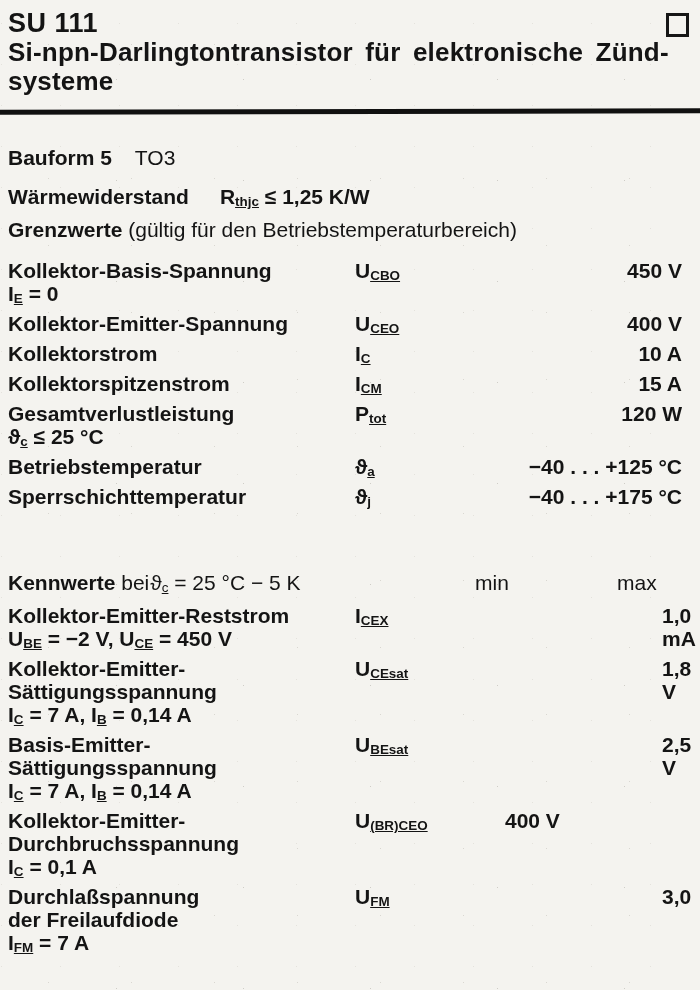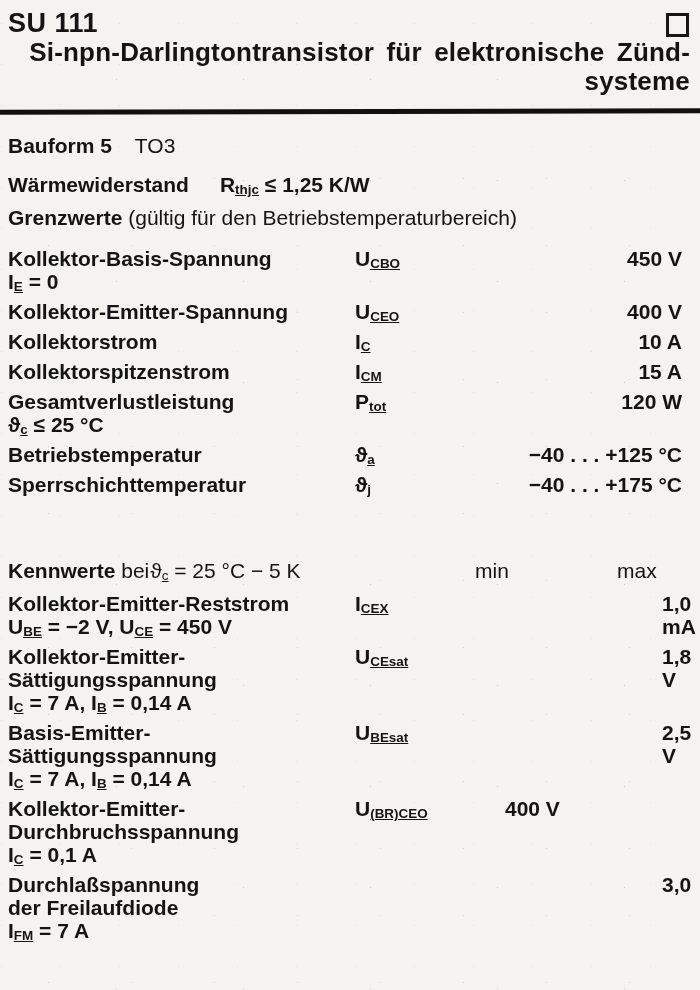--- a/index.html
+++ b/index.html
@@ -35,38 +35,37 @@
   .part-number {
     font-size: 27px;
     line-height: 30px;
     letter-spacing: 0.5px;
   }
   .title {
     font-size: 26px;
     line-height: 29px;
     letter-spacing: 0.2px;
     word-spacing: 5px;
-    text-align: right;
   }
   .corner-square {
     position: absolute;
     top: 13px; right: 11px;
     width: 17px; height: 18px;
     border: 3px solid #161616;
     background: transparent;
   }
   .rule {
     height: 5px;
     background: #101010;
     margin: 13px -10px 0 -8px;
     transform: rotate(-0.12deg);
   }
 
   .line { font-size: 21px; line-height: 24px; }
-  .bauform-line   { margin-top: 20px; }
+  .bauform-line   { margin-top: 32px; }
   .bauform-value  { margin-left: 23px; }
   .thermal-line   { margin-top: 15px; }
   .thermal-value  { margin-left: 31px; }
   .grenz-heading  { margin-top: 9px; }
 
   .rows { margin-top: 17px; }
   .row {
     display: grid;
     grid-template-columns: 332px 135px 142px 1fr;
     font-size: 21px;
@@ -230,19 +229,20 @@
       <div class="cell min"><span>400 V</span></div>
       <div class="cell max"><span></span></div>
     </div>
 
     <div class="row">
       <div class="cell">
         <div><span>Durchlaßspannung</span></div>
         <div><span>der Freilaufdiode</span></div>
         <div><span>I</span><sub>FM</sub><span> = 7 A</span></div>
       </div>
+      <div class="cell"><span>U</span><sub>FM</sub><span></span></div>
       <div class="cell min"><span></span></div>
       <div class="cell max"><span>3,0</span></div>
     </div>
 
   </div>
 
 </div>
 
 </body></html>

